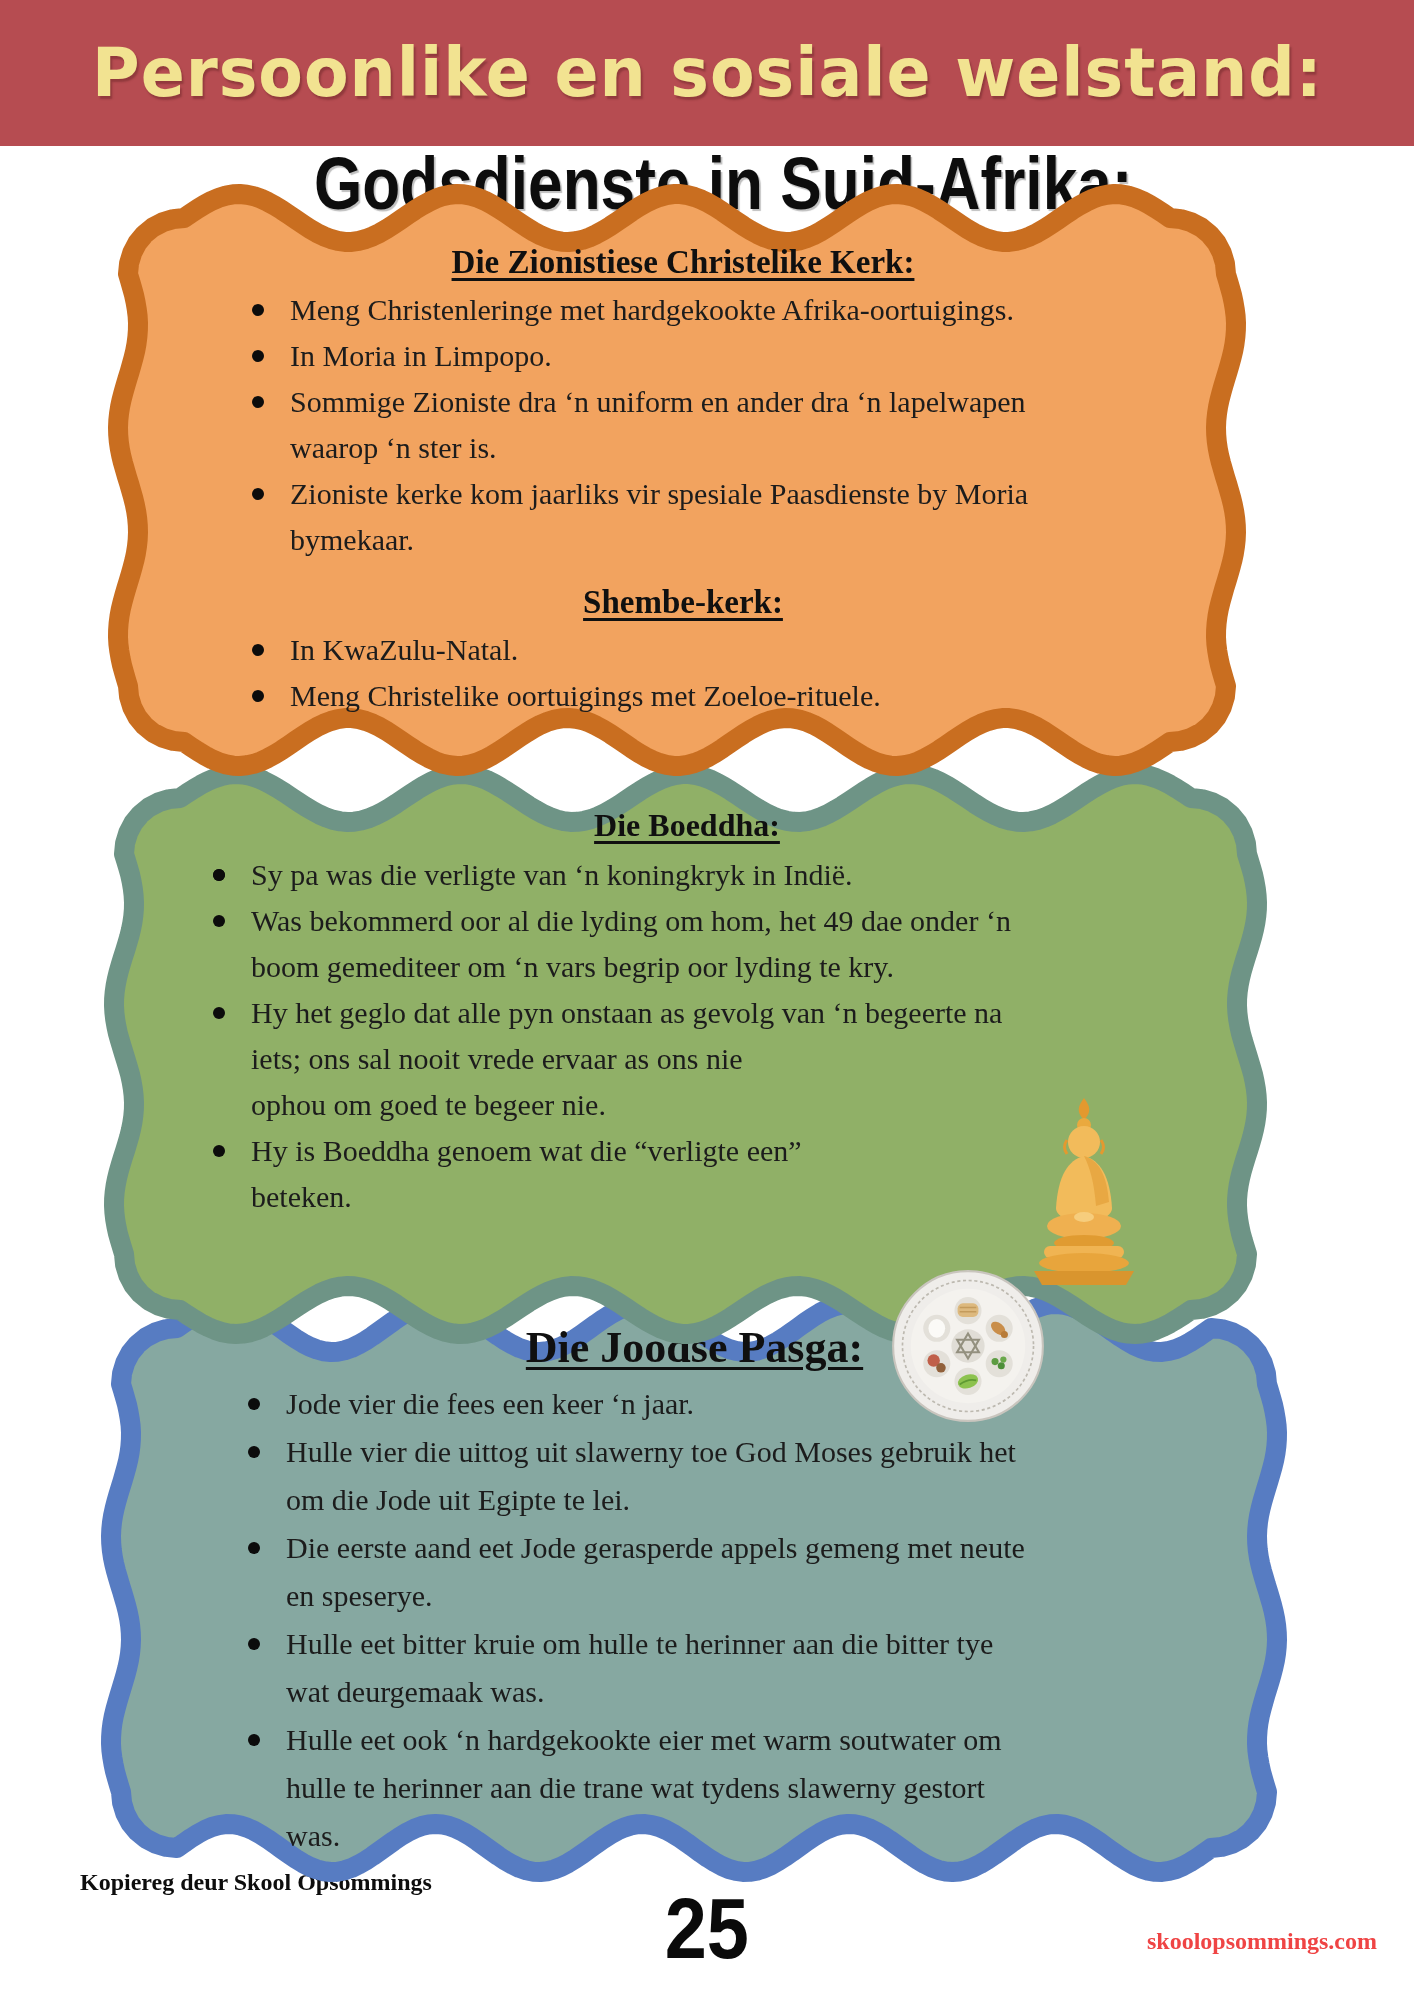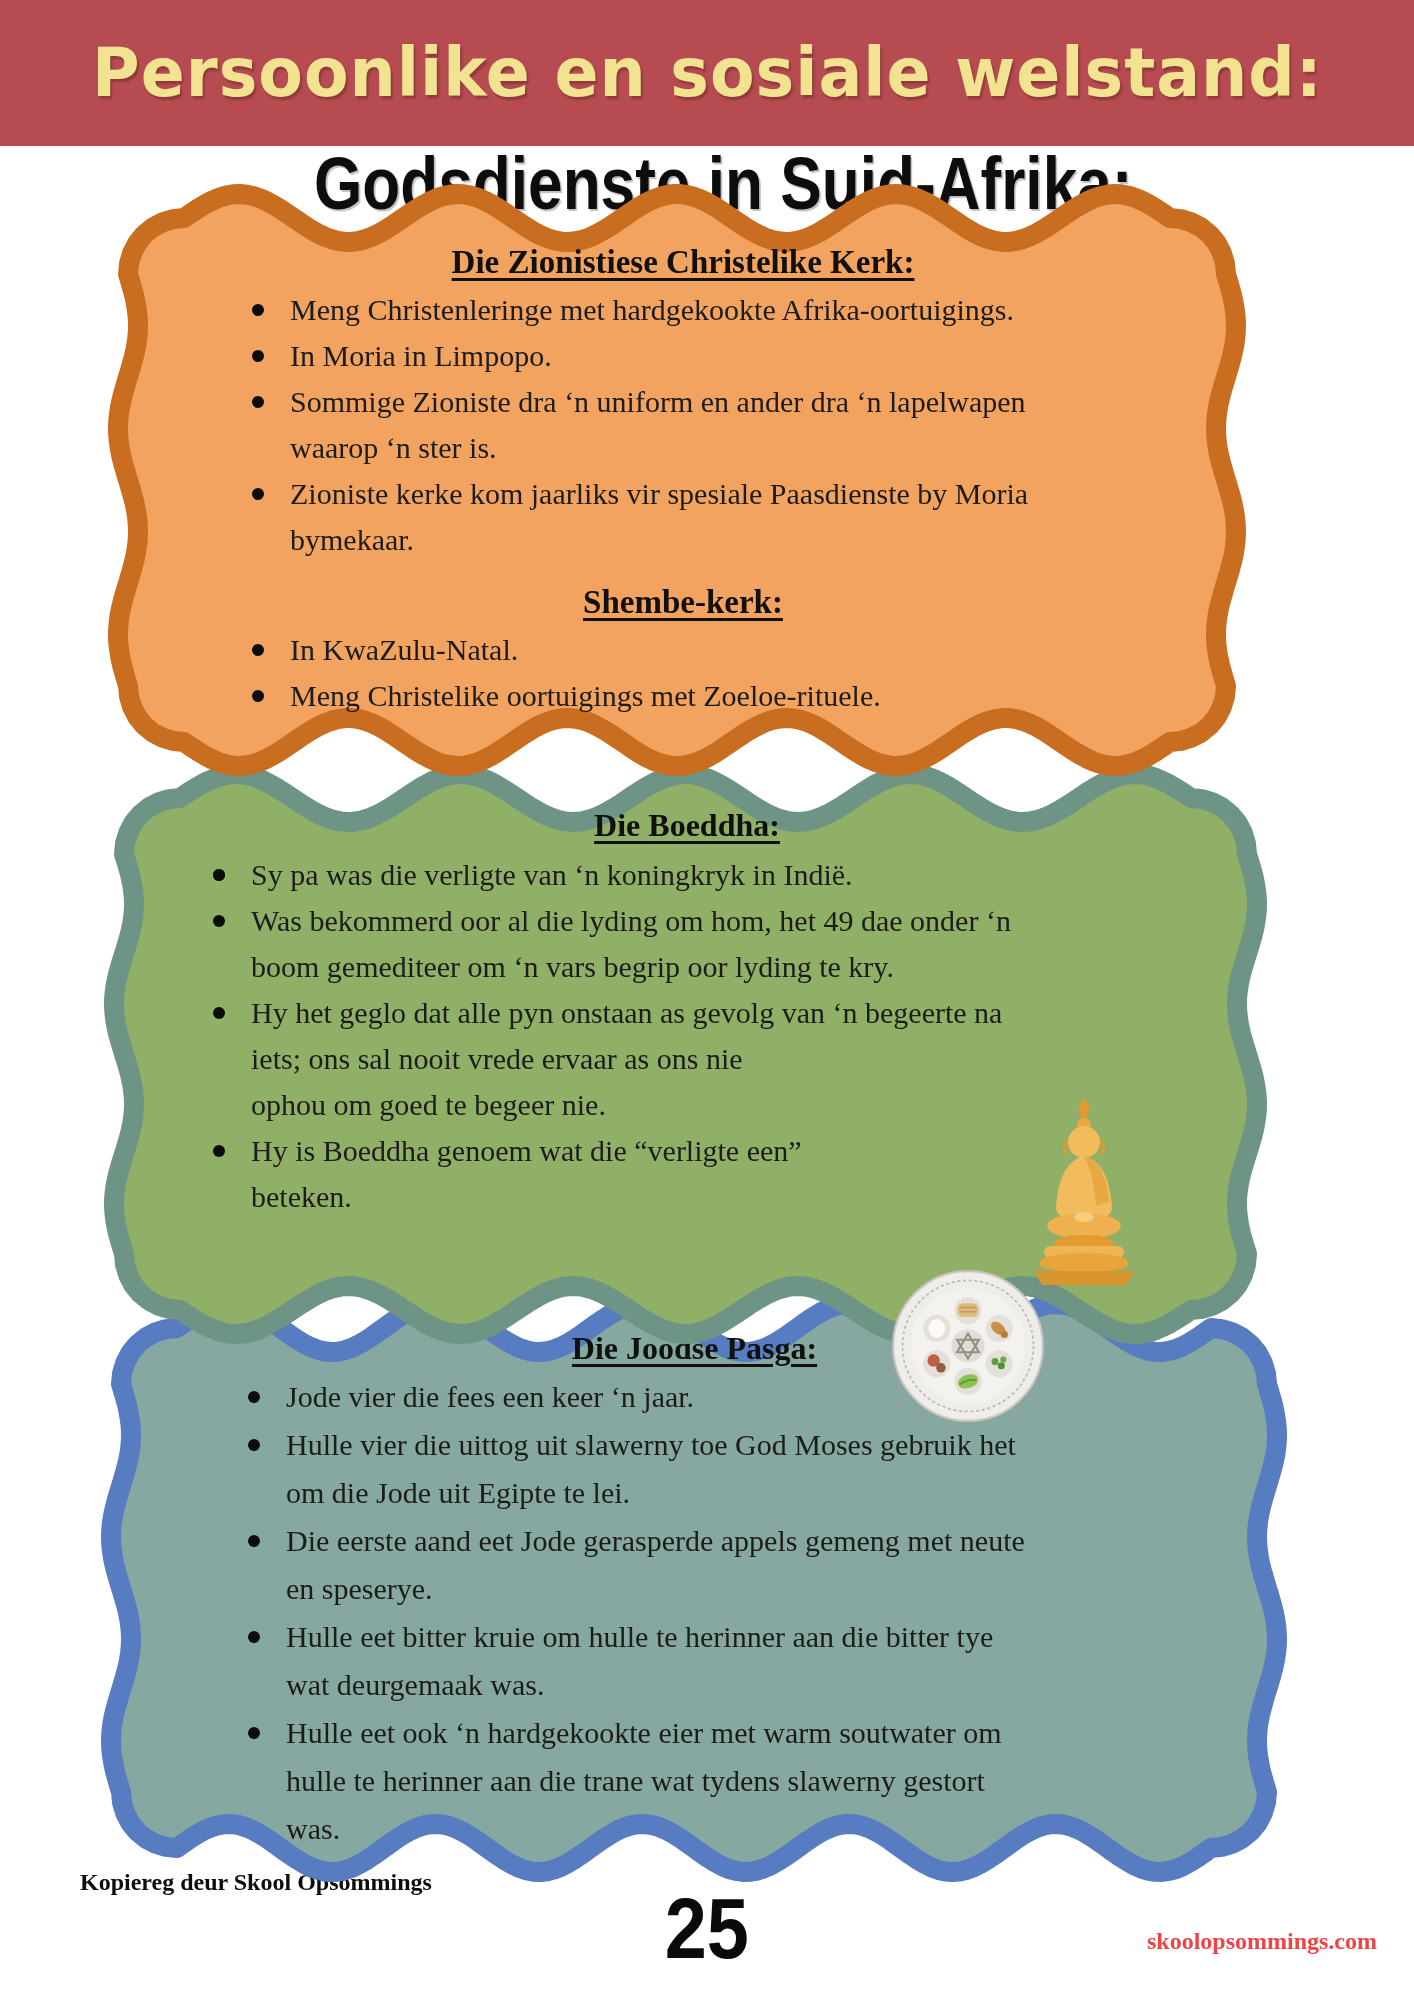--- a/index.html
+++ b/index.html
@@ -51,21 +51,21 @@
   #box-orange .box-heading.second{margin-top:16px;}
   #box-orange .dot{top:17px;}
   
   #box-green{left:88px;top:762px;width:1195px;height:584px;z-index:2;}
   #box-green .box-inner{padding:40px 60px 0 123px;font-size:30px;line-height:46px;}
   #box-green .box-heading{font-size:32px;line-height:46px;margin:0 0 4px -60px;}
   #box-green .dot{top:17px;}
   
   #box-blue{left:85px;top:1292px;width:1218px;height:592px;z-index:1;}
   #box-blue .box-inner{padding:32px 60px 0 161px;font-size:30px;line-height:48px;}
-  #box-blue .box-heading{font-size:32px;line-height:48px;margin:0 0 1px -100px;}
+  #box-blue .box-heading{font-size:44px;line-height:48px;margin:0 0 8px -100px;}
   #box-blue .dot{top:18px;}
   
   .buddha{position:absolute;left:1014px;top:1096px;width:140px;height:190px;z-index:4;}
   .seder{position:absolute;left:890px;top:1268px;width:156px;height:156px;z-index:6;}
   .buddha svg,.seder svg{width:100%;height:100%;display:block;}
   
   .footer-left{
     position:absolute;left:80px;top:1869px;font-size:24px;font-weight:bold;
     font-family:"Liberation Serif", serif;color:#0d0d0d;
   }

